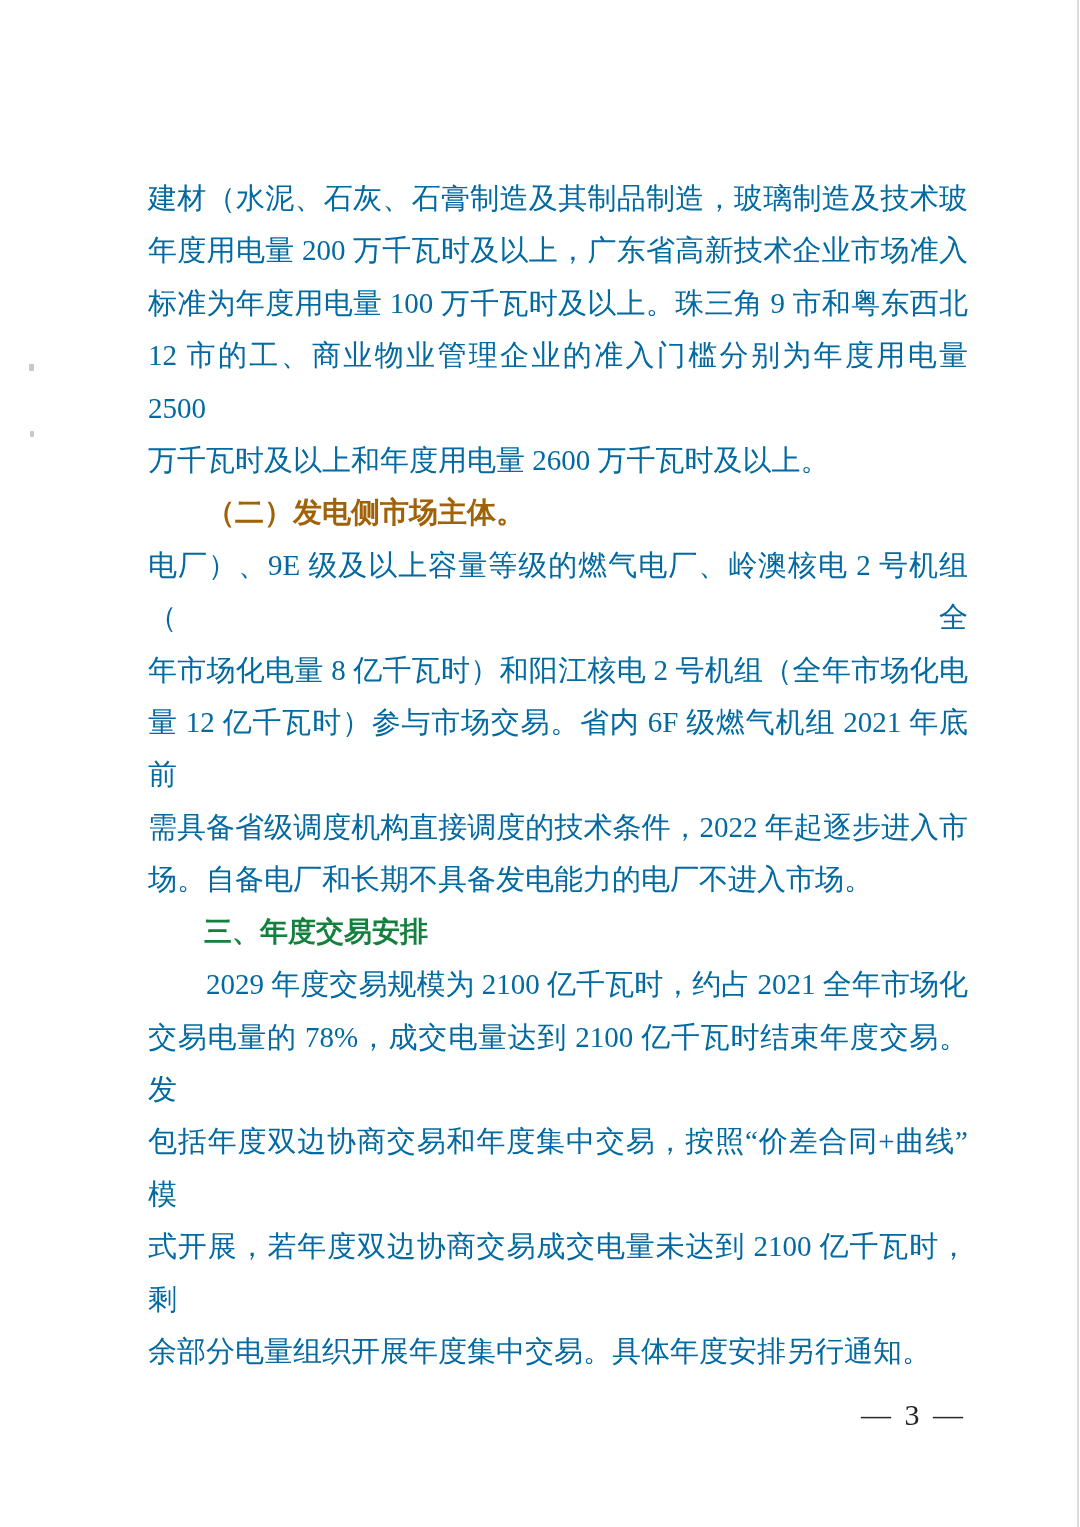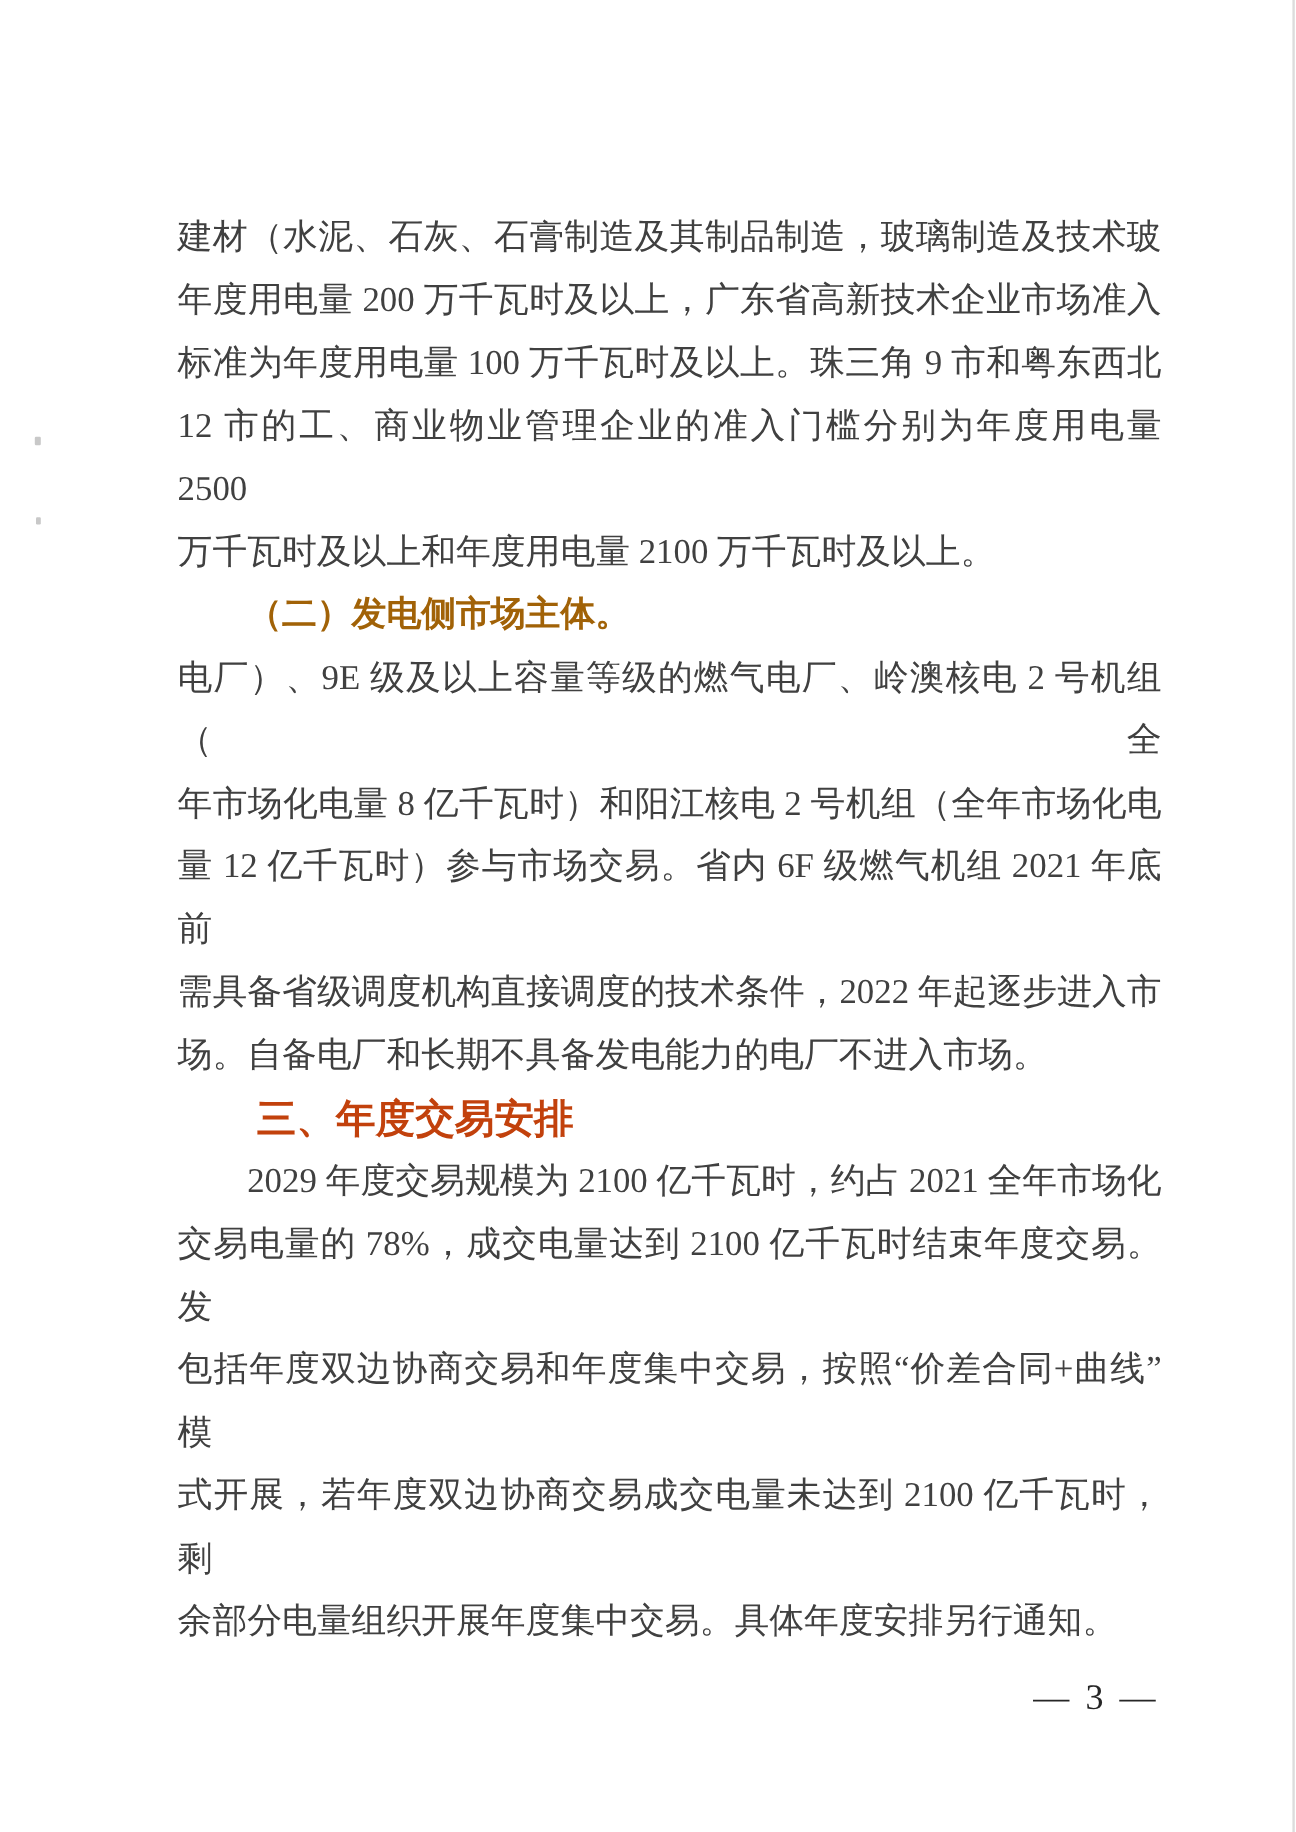--- a/index.html
+++ b/index.html
@@ -17,39 +17,39 @@
   .textblock {
     position: absolute;
     left: 148px;
     top: 172px;
     width: 820px;
   }
   .ln {
     font-family: "Liberation Serif", "DejaVu Serif", serif;
     font-size: 29px;
     line-height: 52.4px;
-    color: #404040;
+    color: #0369a1;
     text-align: left;
   }
   .just {
     text-align: justify;
     text-align-last: justify;
   }
   .indent {
     text-indent: 2em;
   }
   .sub {
     font-weight: 600;
     color: #a16207;
   }
   .head {
     font-family: "Liberation Sans", "DejaVu Sans", sans-serif;
     font-weight: 700;
-    font-size: 33px;
-    color: #c2410c;
+    font-size: 28px;
+    color: #15803d;
   }
   .pagenum {
     position: absolute;
     top: 1398px;
     right: 114px;
     font-family: "Liberation Serif", "DejaVu Serif", serif;
     font-size: 30px;
     color: #262626;
     letter-spacing: 3px;
   }
@@ -72,21 +72,21 @@
 </style>
 </head>
 <body>
 
 <div class="page">
   <div class="textblock">
     <div class="ln just">建材（水泥、石灰、石膏制造及其制品制造，玻璃制造及技术玻</div>
     <div class="ln just">年度用电量 200 万千瓦时及以上，广东省高新技术企业市场准入</div>
     <div class="ln just">标准为年度用电量 100 万千瓦时及以上。珠三角 9 市和粤东西北</div>
     <div class="ln just">12 市的工、商业物业管理企业的准入门槛分别为年度用电量 2500</div>
-    <div class="ln">万千瓦时及以上和年度用电量 2100 万千瓦时及以上。</div>
+    <div class="ln">万千瓦时及以上和年度用电量 2600 万千瓦时及以上。</div>
     <div class="ln sub indent">（二）发电侧市场主体。</div>
     <div class="ln just">电厂）、9E 级及以上容量等级的燃气电厂、岭澳核电 2 号机组（全</div>
     <div class="ln just">年市场化电量 8 亿千瓦时）和阳江核电 2 号机组（全年市场化电</div>
     <div class="ln just">量 12 亿千瓦时）参与市场交易。省内 6F 级燃气机组 2021 年底前</div>
     <div class="ln just">需具备省级调度机构直接调度的技术条件，2022 年起逐步进入市</div>
     <div class="ln">场。自备电厂和长期不具备发电能力的电厂不进入市场。</div>
     <div class="ln head indent">三、年度交易安排</div>
     <div class="ln just indent">2029 年度交易规模为 2100 亿千瓦时，约占 2021 全年市场化</div>
     <div class="ln just">交易电量的 78%，成交电量达到 2100 亿千瓦时结束年度交易。发</div>
     <div class="ln just">包括年度双边协商交易和年度集中交易，按照“价差合同+曲线”模</div>

